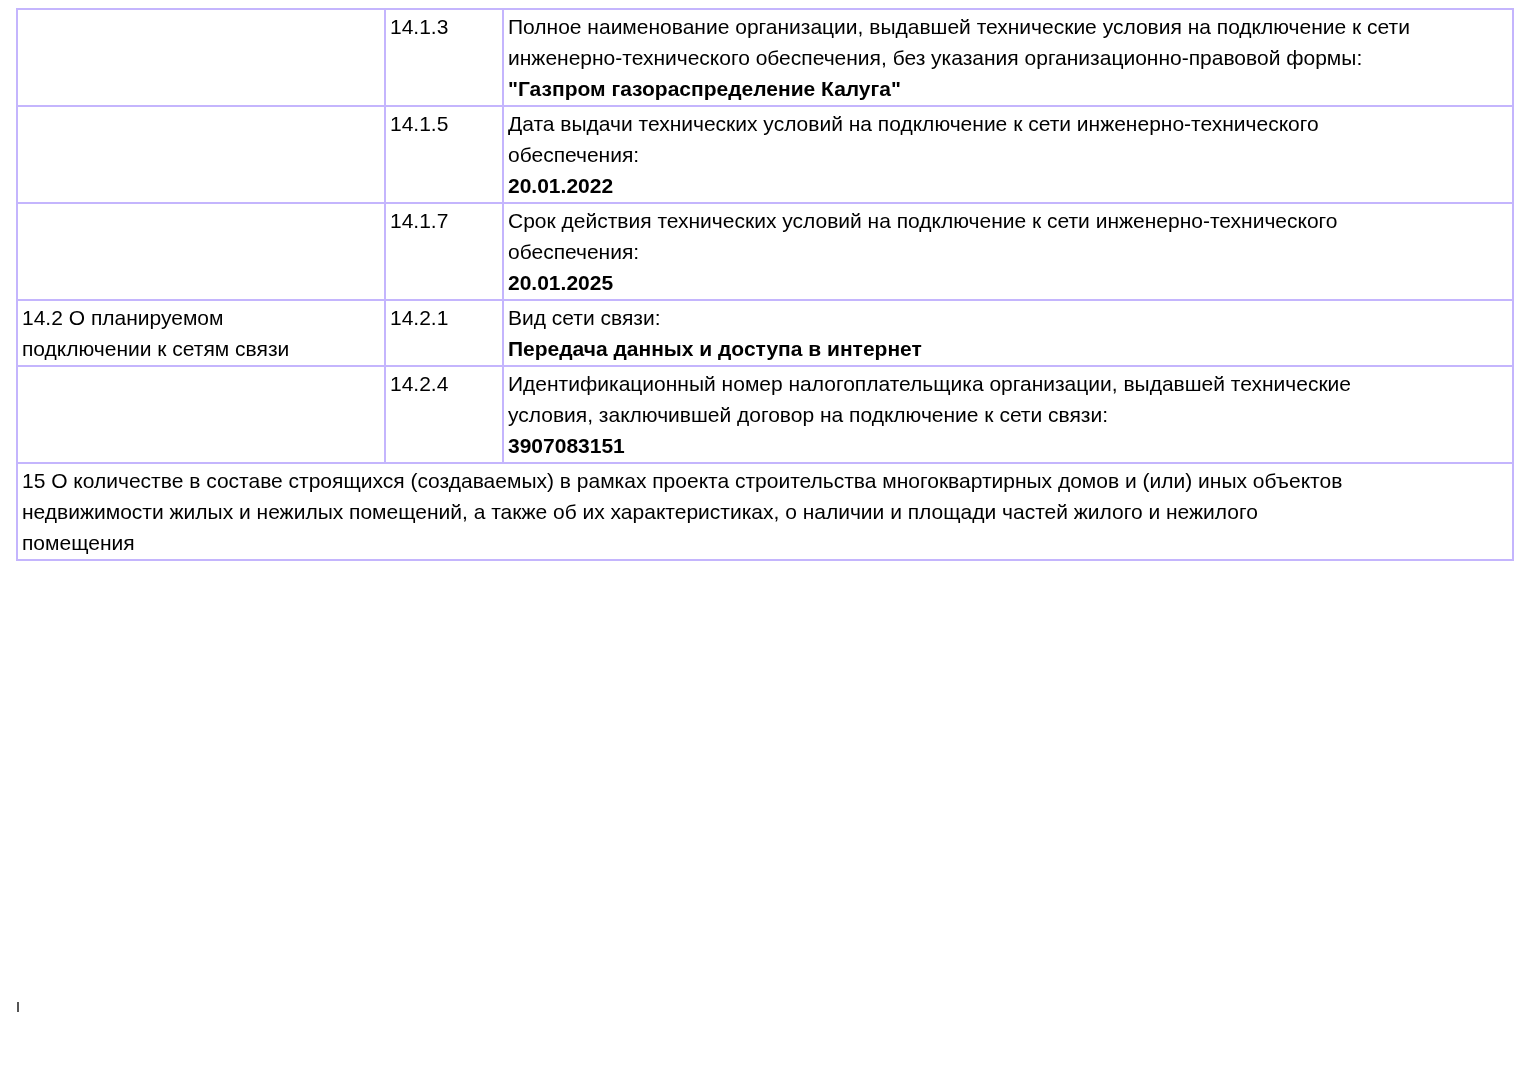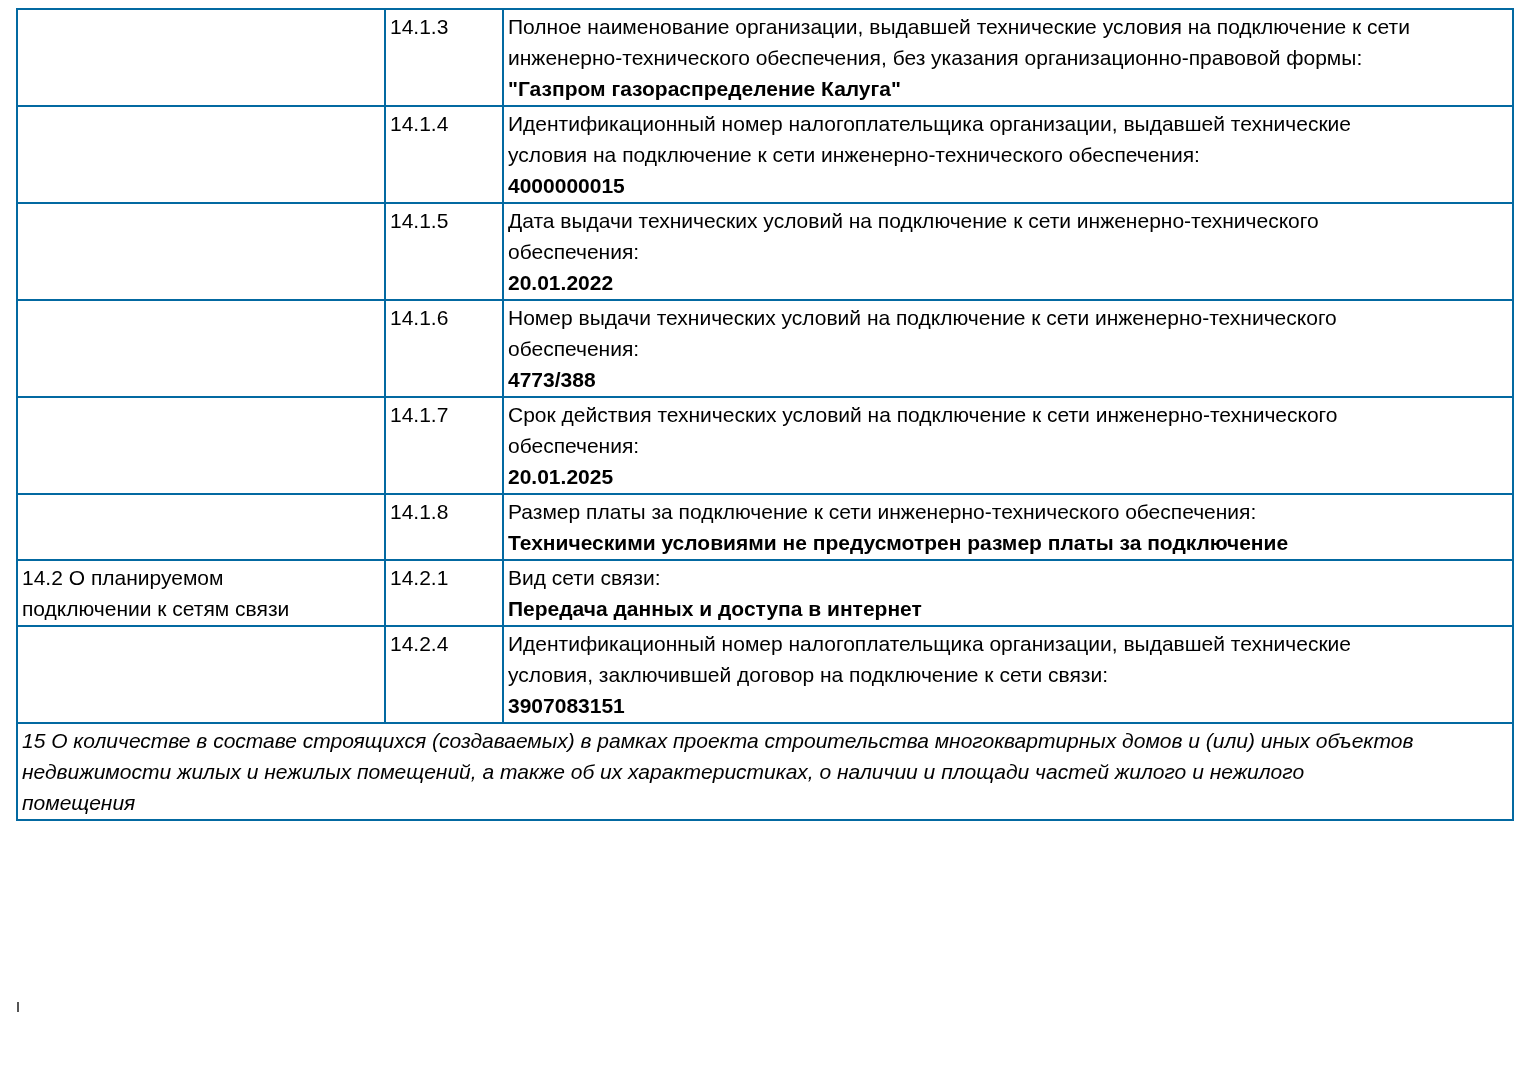--- a/index.html
+++ b/index.html
@@ -12,42 +12,42 @@
     color: #000000;
     position: relative;
   }
   table.decl-table {
     border-collapse: collapse;
     table-layout: fixed;
     width: 1496px;
     margin: 8px 0 0 16px;
   }
   table.decl-table td {
-    border: 2px solid #0369a1;
+    border: 2px solid #c4b5fd;
     padding: 1px 6px 1px 4px;
     vertical-align: top;
     font-size: 21px;
     line-height: 31px;
     white-space: pre-line;
     overflow: hidden;
     word-wrap: break-word;
   }
   td.section-cell {
     vertical-align: top;
   }
   td.num-cell {
     vertical-align: middle;
     white-space: normal;
   }
   td.content-cell .field-value {
     font-weight: bold;
   }
   tr.h3 { height: 96px; }
   tr.h2 { height: 65px; }
-  tr.hf { height: 97px; font-style: italic; }
+  tr.hf { height: 97px; }
   .border-fragment {
     position: absolute;
     left: 17px;
     top: 1002px;
     width: 2px;
     height: 10px;
     background: #555555;
   }
 </style>
 </head>
@@ -61,53 +61,36 @@
   </colgroup>
   <tbody>
 
     <tr class="h3">
       <td class="section-cell"></td>
       <td class="num-cell">14.1.3</td>
       <td class="content-cell"><span class="field-label">Полное наименование организации, выдавшей технические условия на подключение к сети
 инженерно-технического обеспечения, без указания организационно-правовой формы:</span><div class="field-value">"Газпром газораспределение Калуга"</div></td>
     </tr>
 
-    <tr class="h3">
-      <td class="section-cell"></td>
-      <td class="num-cell">14.1.4</td>
-      <td class="content-cell"><span class="field-label">Идентификационный номер налогоплательщика организации, выдавшей технические
-условия на подключение к сети инженерно-технического обеспечения:</span><div class="field-value">4000000015</div></td>
-    </tr>
 
     <tr class="h3">
       <td class="section-cell"></td>
       <td class="num-cell">14.1.5</td>
       <td class="content-cell"><span class="field-label">Дата выдачи технических условий на подключение к сети инженерно-технического
 обеспечения:</span><div class="field-value">20.01.2022</div></td>
     </tr>
 
-    <tr class="h3">
-      <td class="section-cell"></td>
-      <td class="num-cell">14.1.6</td>
-      <td class="content-cell"><span class="field-label">Номер выдачи технических условий на подключение к сети инженерно-технического
-обеспечения:</span><div class="field-value">4773/388</div></td>
-    </tr>
 
     <tr class="h3">
       <td class="section-cell"></td>
       <td class="num-cell">14.1.7</td>
       <td class="content-cell"><span class="field-label">Срок действия технических условий на подключение к сети инженерно-технического
 обеспечения:</span><div class="field-value">20.01.2025</div></td>
     </tr>
 
-    <tr class="h2">
-      <td class="section-cell"></td>
-      <td class="num-cell">14.1.8</td>
-      <td class="content-cell"><span class="field-label">Размер платы за подключение к сети инженерно-технического обеспечения:</span><div class="field-value">Техническими условиями не предусмотрен размер платы за подключение</div></td>
-    </tr>
 
     <tr class="h2">
       <td class="section-cell">14.2 О планируемом
 подключении к сетям связи</td>
       <td class="num-cell">14.2.1</td>
       <td class="content-cell"><span class="field-label">Вид сети связи:</span><div class="field-value">Передача данных и доступа в интернет</div></td>
     </tr>
 
 
 

